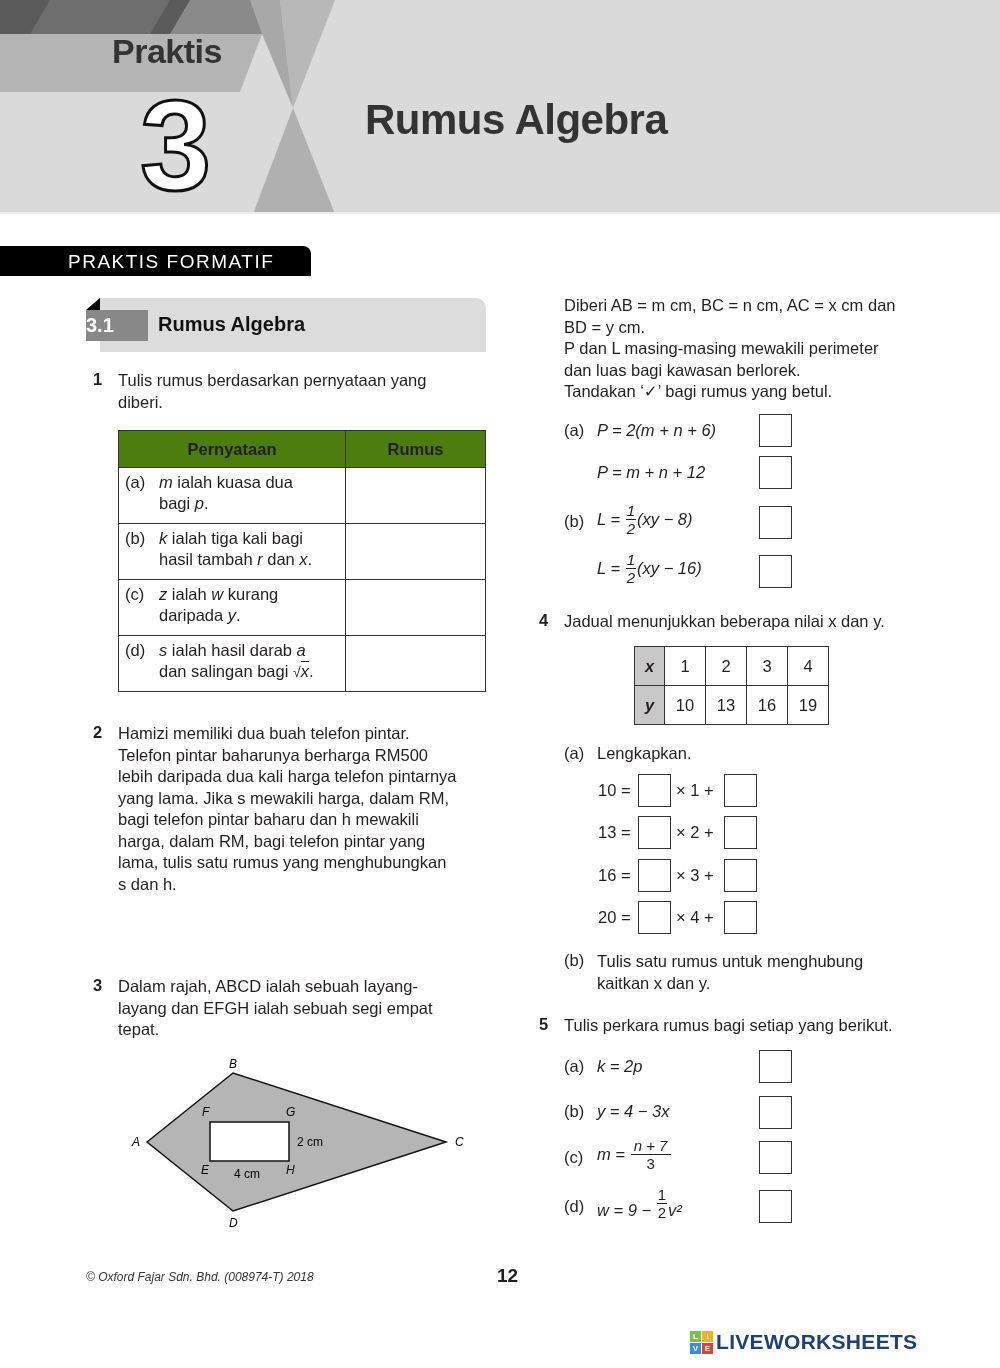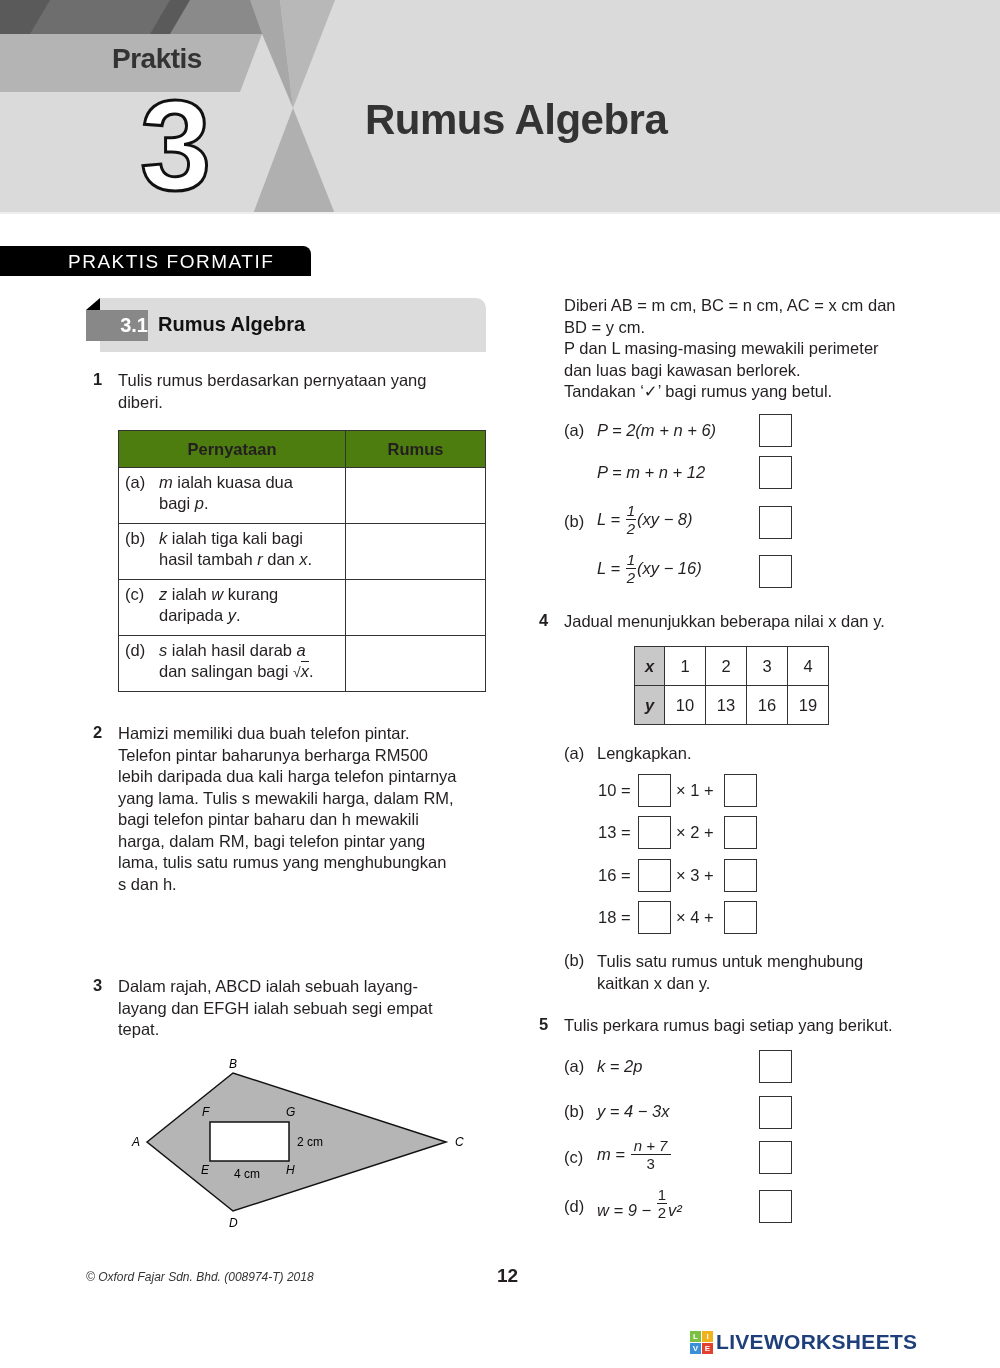--- a/index.html
+++ b/index.html
@@ -4,31 +4,31 @@
 <style>
   * { box-sizing: border-box; margin: 0; padding: 0; }
   html, body { width: 1000px; height: 1368px; background: #ffffff; overflow: hidden; }
   body { position: relative; font-family: "Liberation Sans", sans-serif; color: #231f20; font-size: 16.5px; }
   .abs { position: absolute; }
   i, .it { font-style: italic; }
 
   
   .banner { left: 0; top: 0; width: 1000px; height: 214px; background: #dcdcdc; overflow: hidden; }
   .banner svg { position: absolute; left: 0; top: 0; }
-  .praktis-label { left: 112px; top: 43px; font-size: 28px; font-weight: bold; color: #333333; letter-spacing: -0.5px; }
+  .praktis-label { left: 112px; top: 32px; font-size: 34px; font-weight: bold; color: #333333; letter-spacing: -0.5px; }
   .chapter-num { left: 140px; top: 82px; font-size: 128px; font-weight: bold; color: #ffffff; -webkit-text-stroke: 3px #111; line-height: 1; }
   .chapter-title { left: 365px; top: 96px; font-size: 42px; font-weight: bold; color: #333333; letter-spacing: -0.5px; }
 
   
   .formatif { left: 0; top: 246px; width: 311px; height: 30px; background: #000; color: #fff; border-top-right-radius: 8px; font-size: 19px; letter-spacing: 1.5px; padding: 5px 0 0 68px; }
 
   
   .sec-bg { left: 100px; top: 298px; width: 386px; height: 54px; background: #dcdcdc; border-top-right-radius: 10px; }
   .sec-tri { left: 86px; top: 298px; width: 0; height: 0; border-left: 14px solid transparent; border-bottom: 12px solid #000; }
-  .sec-num { left: 86px; top: 310px; width: 62px; height: 31px; background: #888888; color: #fff; font-weight: bold; font-size: 20px; text-align: right; padding-top: 4px; }
+  .sec-num { left: 86px; top: 310px; width: 62px; height: 31px; background: #888888; color: #fff; font-weight: bold; font-size: 20px; text-align: left; padding-top: 4px; }
   .sec-title { left: 158px; top: 313px; font-weight: bold; font-size: 20px; color: #111; }
 
   .qnum { font-weight: bold; }
   .q-text { line-height: 21.5px; }
 
   
   table.t1 { position: absolute; left: 118px; top: 430px; width: 368px; border-collapse: collapse; font-size: 16.5px; }
   table.t1 th, table.t1 td { border: 1px solid #333; }
   table.t1 th { background: #4d7c0f; height: 37px; font-weight: bold; }
   table.t1 td { height: 56px; vertical-align: top; padding: 4px 6px; line-height: 21px; }
@@ -119,21 +119,21 @@
     <td></td>
   </tr>
 </tbody>
   </table>
 
 <div class="abs qnum" style="left:93px; top:723px;">2</div>
 <div class="abs q-text" style="left:118px; top:723px; width:370px;">
   <div>Hamizi memiliki dua buah telefon pintar.</div>
   <div>Telefon pintar baharunya berharga RM500</div>
   <div>lebih daripada dua kali harga telefon pintarnya</div>
-  <div>yang lama. Tulis s mewakili harga, dalam RM,</div>
+  <div>yang lama. Jika s mewakili harga, dalam RM,</div>
   <div>bagi telefon pintar baharu dan h mewakili</div>
   <div>harga, dalam RM, bagi telefon pintar yang</div>
   <div>lama, tulis satu rumus yang menghubungkan</div>
   <div>s dan h.</div>
 </div>
 
 <div class="abs qnum" style="left:93px; top:976px;">3</div>
 <div class="abs q-text" style="left:118px; top:976px; width:370px;">
   <div>Dalam rajah, ABCD ialah sebuah layang-</div>
   <div>layang dan EFGH ialah sebuah segi empat</div>
@@ -220,21 +220,21 @@
 <div class="abs" style="left:598px; top:823px;">13 =</div>
 <div class="box" style="left:638px; top:816px;"></div>
 <div class="abs" style="left:676px; top:823px;">× 2 +</div>
 <div class="box" style="left:724px; top:816px;"></div>
 
 <div class="abs" style="left:598px; top:866px;">16 =</div>
 <div class="box" style="left:638px; top:859px;"></div>
 <div class="abs" style="left:676px; top:866px;">× 3 +</div>
 <div class="box" style="left:724px; top:859px;"></div>
 
-<div class="abs" style="left:598px; top:908px;">18 =</div>
+<div class="abs" style="left:598px; top:908px;">20 =</div>
 <div class="box" style="left:638px; top:901px;"></div>
 <div class="abs" style="left:676px; top:908px;">× 4 +</div>
 <div class="box" style="left:724px; top:901px;"></div>
 
 <div class="abs" style="left:564px; top:951px;">(b)</div>
 <div class="abs q-text" style="left:597px; top:951px;">
   <div>Tulis satu rumus untuk menghubung</div>
   <div>kaitkan x dan y.</div>
 </div>
 

